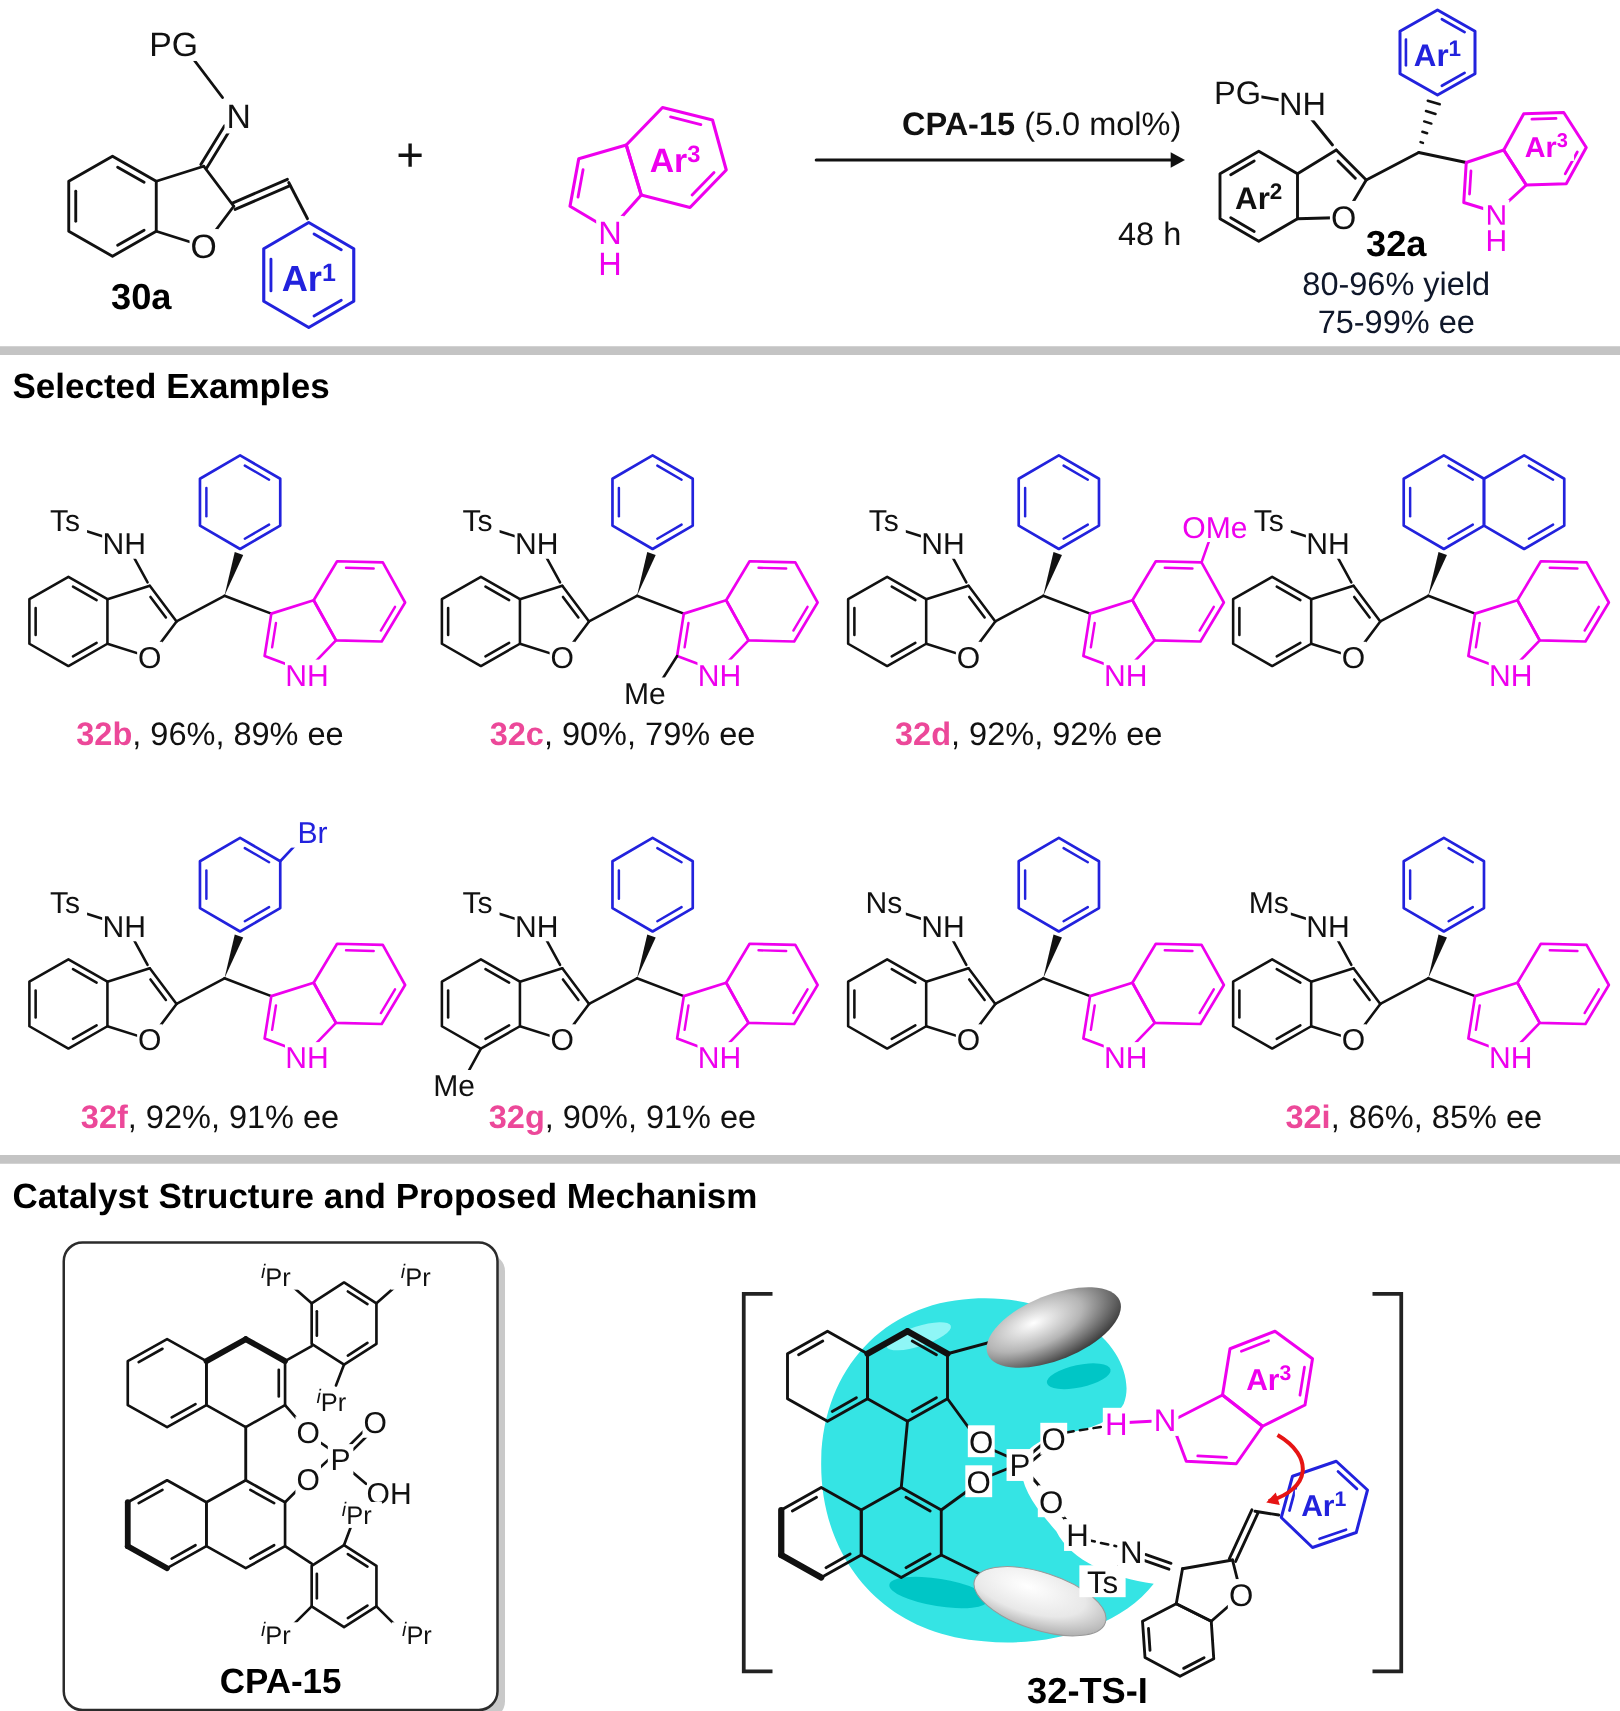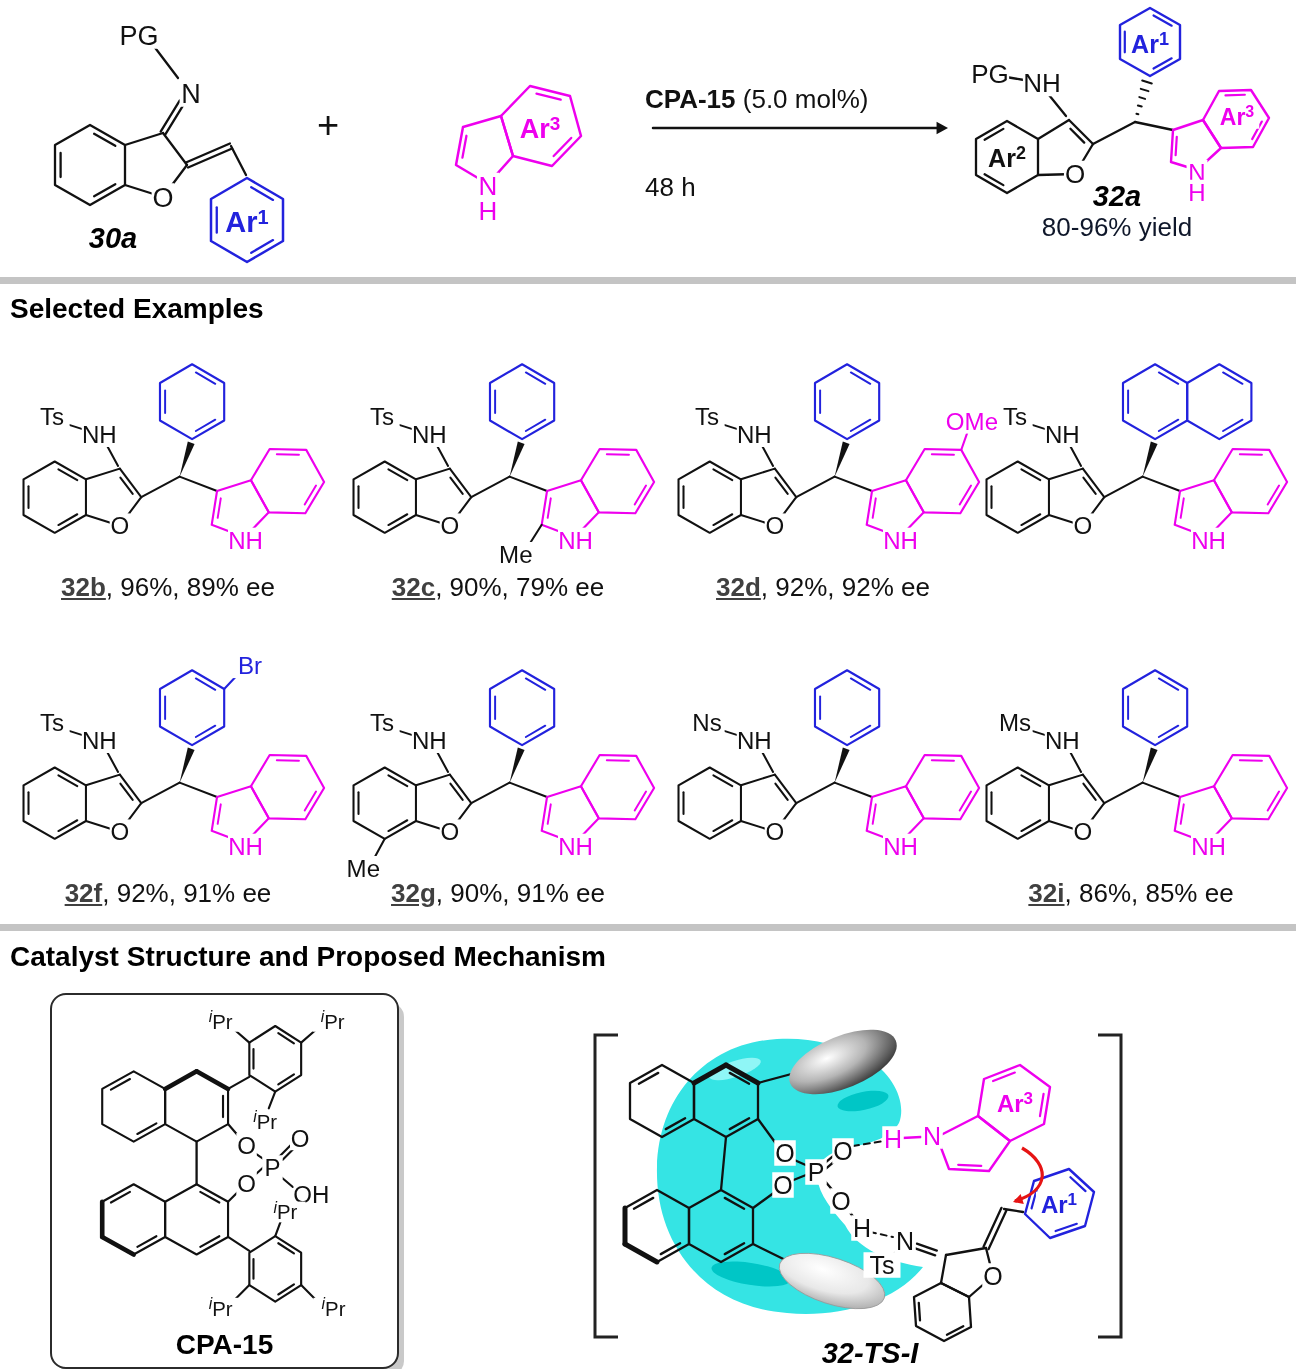--- a/index.html
+++ b/index.html
@@ -1,27 +1,27 @@
 <!DOCTYPE html>
 <html><head>
 <meta charset="utf-8">
 <style>
   html,body{margin:0;padding:0;background:#fff;}
   #page{position:relative;width:1296px;height:1369px;background:#fff;overflow:hidden;
         font-family:"Liberation Sans","DejaVu Sans",sans-serif;color:#111;}
   .hdr{position:absolute;left:10px;font-weight:bold;font-size:28px;color:#000;}
   .divider{position:absolute;left:0;width:1296px;height:7px;background:#c4c4c4;}
-  .cond{position:absolute;left:645px;width:300px;text-align:left;font-size:26px;}
+  .cond{position:absolute;left:645px;width:300px;text-align:right;font-size:26px;}
   .cond sup{font-size:17px;}
-  .biglabel{position:absolute;text-align:center;font-weight:bold;font-size:29px;color:#000;font-style:italic;}
+  .biglabel{position:absolute;text-align:center;font-weight:bold;font-size:29px;color:#000;}
   .sub{position:absolute;text-align:center;font-size:26px;color:#0f172a;}
   .plus{position:absolute;font-size:38px;color:#111;}
   .cell{position:absolute;width:330px;height:272px;}
   .exlabel{position:absolute;top:240px;left:0;width:100%;text-align:center;font-size:26px;color:#111;}
-  .exlabel b{color:#404040;text-decoration:underline;}
+  .exlabel b{color:#ec4899;}
   #cpa-box{position:absolute;left:50px;top:993px;width:345px;height:372px;border:2.5px solid #2b2b2b;
            border-radius:16px;background:#fff;box-shadow:7px 8px 0 -2px #c9c9c9;}
   #cpa-label{position:absolute;bottom:6px;left:0;width:100%;text-align:center;font-weight:bold;font-size:28px;color:#000;}
   svg{display:block;}
 </style>
 </head>
 <body>
 
 <div id="page">
 
@@ -32,20 +32,21 @@
   <div class="hdr" style="top:293px;">Selected Examples</div>
 
   <div class="plus" style="left:317px;top:104px;">+</div>
 
   <div class="cond" style="top:84px;"><b>CPA-15</b><span> (5.0 mol%)</span></div>
   <div class="cond" style="top:172px;">48 h</div>
 
   <div class="biglabel" style="left:53px;top:222px;width:120px;">30a</div>
   <div class="biglabel" style="left:1017px;top:180px;width:200px;">32a</div>
   <div class="sub" style="left:965px;top:212px;width:304px;">80-96% yield</div>
+  <div class="sub" style="left:965px;top:242px;width:304px;">75-99% ee</div>
 
   <div id="cpa-box">
     <div id="cpa-label">CPA-15</div>
   <svg viewBox="0 0 360 348" style="position: absolute; left: 0px; top: 6px; width: 341px; height: 322px; overflow: visible;">
         <polygon points="50,95 84,76 118,95 118,133 84,152 50,133" fill="none" stroke="#111111" stroke-width="2.3" stroke-linejoin="round"></polygon>
         <line x1="59.4384" y1="95.8056" x2="80.0016" y2="84.3144" stroke="#111111" stroke-width="2.3" stroke-linecap="round"></line>
         <line x1="108.5616" y1="132.1944" x2="87.9984" y2="143.6856" stroke="#111111" stroke-width="2.3" stroke-linecap="round"></line>
         <polygon points="118,95 152,76 186,95 186,133 152,152 118,133" fill="none" stroke="#111111" stroke-width="2.3" stroke-linejoin="round"></polygon>
         <line x1="180.56" y1="102.50880000000001" x2="180.56" y2="125.4912" stroke="#111111" stroke-width="2.3" stroke-linecap="round"></line>
         <line x1="118" y1="95" x2="152" y2="76" stroke="#111111" stroke-width="5" stroke-linecap="round"></line>

